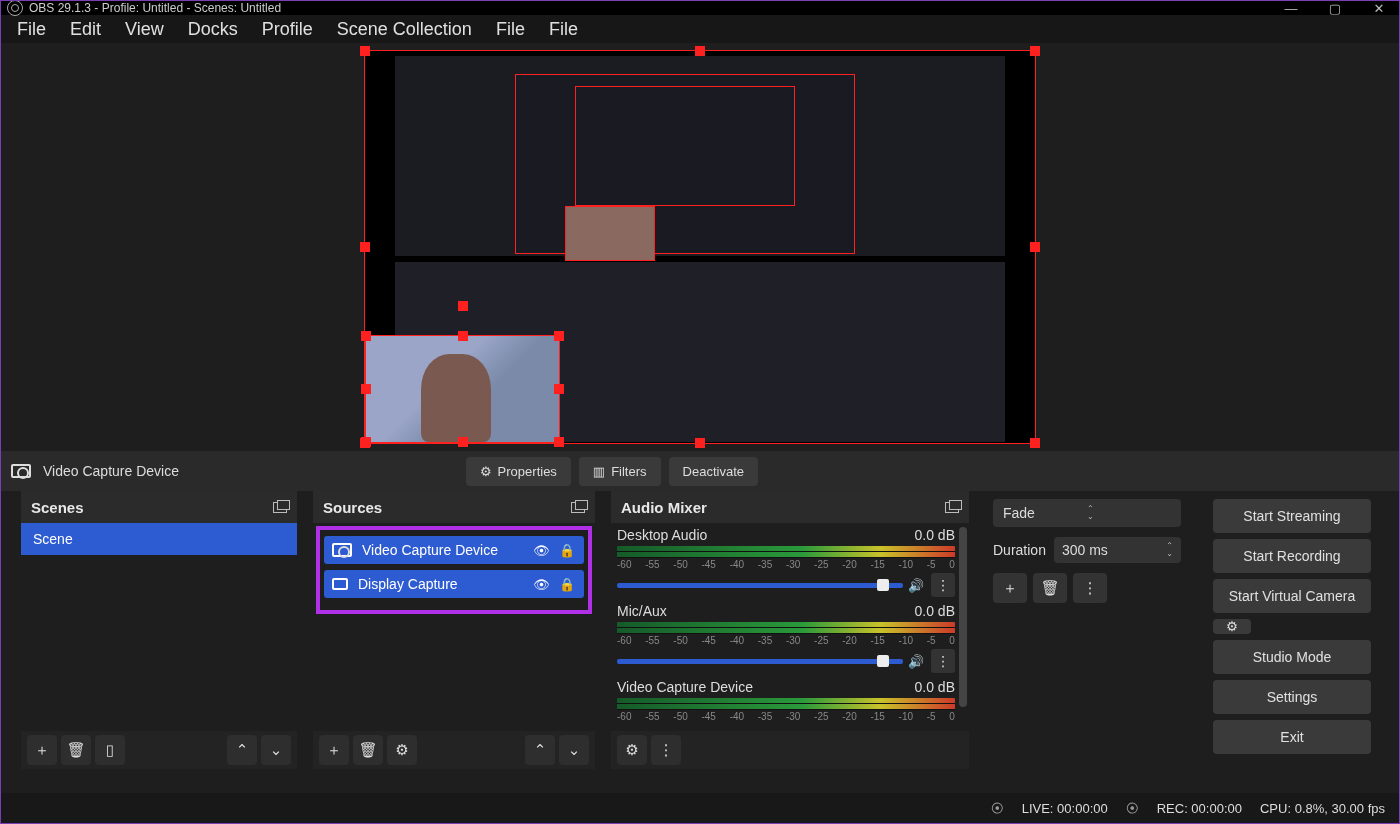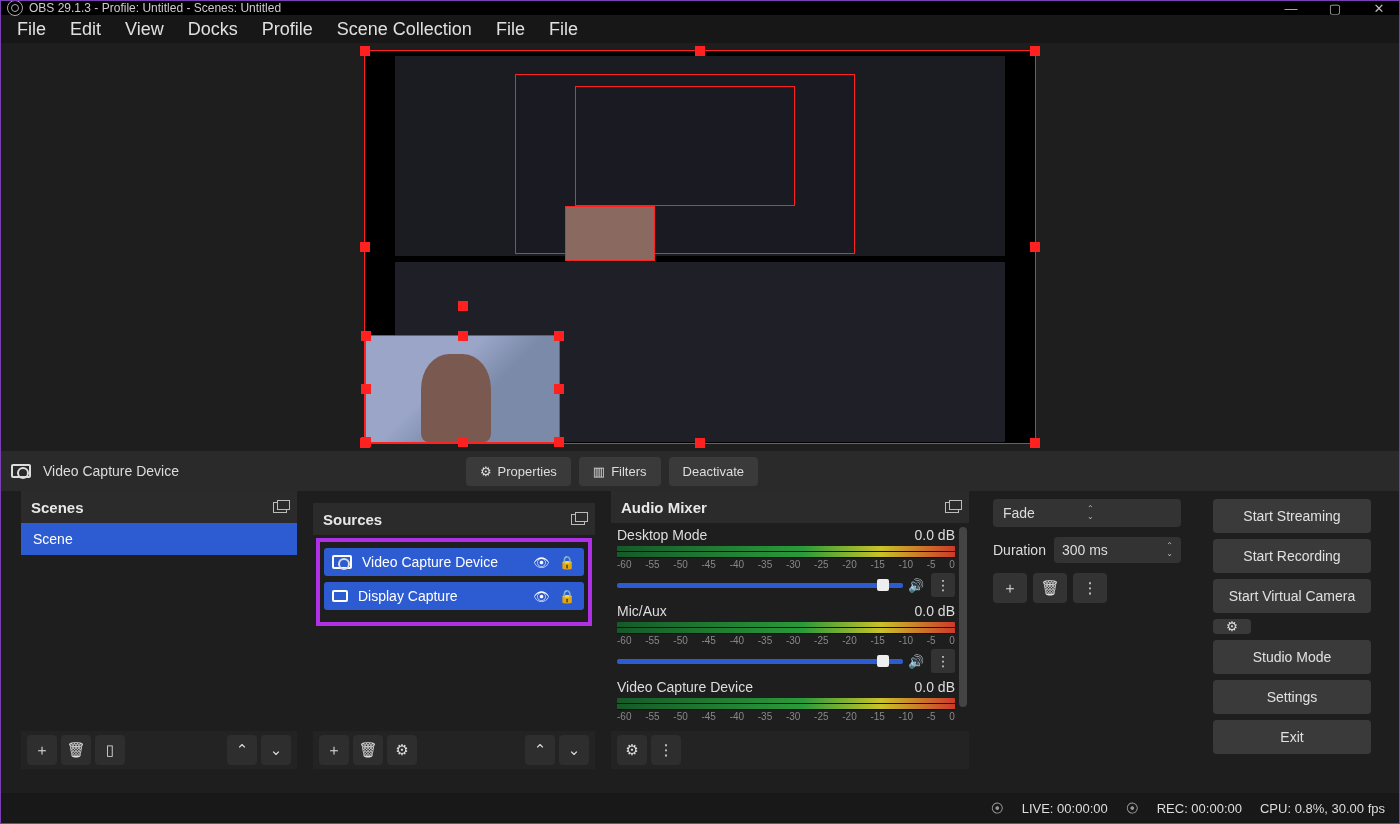--- a/index.html
+++ b/index.html
@@ -31,21 +31,21 @@
 .popout-ic{width:14px;height:11px;border:1.5px solid #bbb;position:relative;}
 .popout-ic::after{content:"";position:absolute;left:3px;top:-3px;width:11px;height:8px;border:1.5px solid #bbb;background:#2b2b2b;}
 .panel-body{flex:1;overflow:hidden;position:relative;}
 .list-item{padding:8px 12px;font-size:14px;color:#e0e0e0;display:flex;align-items:center;gap:10px;}
 .list-item.sel{background:#2d5bd1;color:#fff;}
 .panel-footer{height:38px;background:#232323;display:flex;align-items:center;padding:0 6px;gap:4px;}
 .ft-btn{width:30px;height:30px;background:#2e2e2e;border:none;color:#ddd;border-radius:4px;font-size:15px;display:flex;align-items:center;justify-content:center;}
 
 .scenes{width:276px;}
 
-.sources{width:282px;margin-top:12px;}
+.sources{width:282px;}
 .sources-highlight{border:4px solid #b030e8;margin:3px;padding:6px 4px;}
 .source-line{background:#2d5bd1;color:#fff;display:flex;align-items:center;padding:6px 8px;gap:10px;border-radius:3px;margin-bottom:6px;font-size:14px;}
 .source-line .flex{flex:1;}
 .eye-icon::before{content:"👁";font-size:13px;color:#fff;}
 .lock-icon::before{content:"🔒";font-size:13px;color:#a8b9e8;}
 .disp-icon{width:16px;height:12px;border:2px solid #fff;border-radius:2px;display:inline-block;}
 
 .mixer{width:358px;}
 .mixer-body{padding:4px 6px;overflow-y:auto;height:100%;}
 .mx-channel{margin-bottom:6px;}
@@ -222,21 +222,21 @@
 
   <div class="panel mixer">
     <div class="panel-header">
       <span>Audio Mixer</span>
       <span class="popout-ic"></span>
     </div>
     <div class="panel-body" style="display:flex;">
       <div class="mixer-body" style="flex:1;padding-right:14px;">
         <div class="mx-channel">
           <div class="mx-head">
-              <span>Desktop Mode</span>
+              <span>Desktop Audio</span>
               <span>0.0 dB</span>
             </div>
           <div class="mx-meter"></div>
           <div class="mx-ticks">
               <span>-60</span>
               <span>-55</span>
               <span>-50</span>
               <span>-45</span>
               <span>-40</span>
               <span>-35</span>

